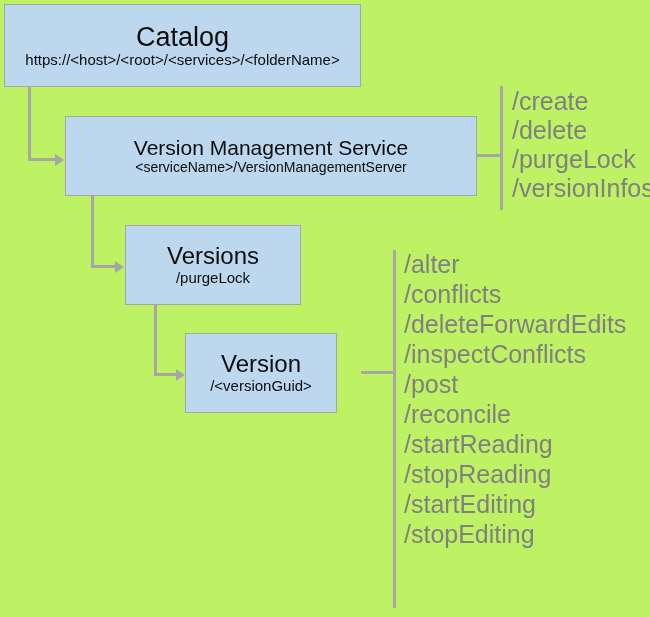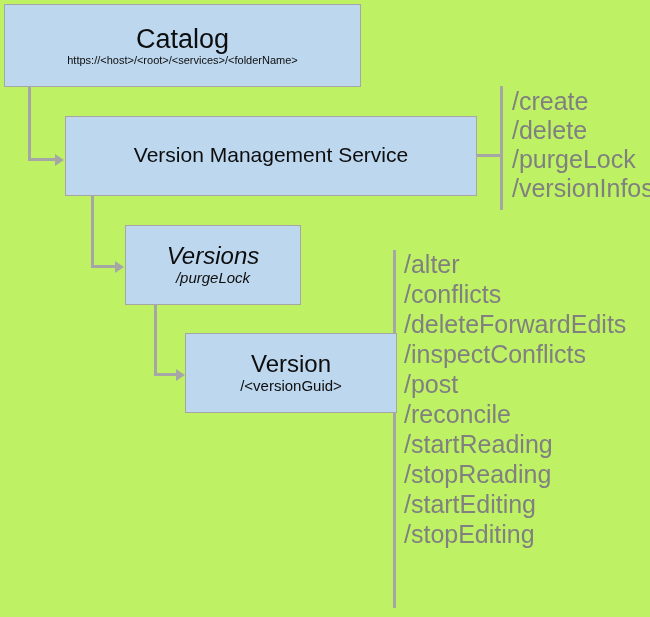--- a/index.html
+++ b/index.html
@@ -38,31 +38,31 @@
   }
   .node-sub {
     color: #0d0d0d;
     line-height: 1.1;
     white-space: nowrap;
   }
 
   
   #node-catalog        { left: 4px;   top: 4px;   width: 357px; height: 83px; }
   #node-catalog .node-title { font-size: 27px; margin-bottom: 1px; }
-  #node-catalog .node-sub   { font-size: 11px; }
+  #node-catalog .node-sub   { font-size: 15px; }
 
   #node-vms            { left: 65px;  top: 116px; width: 412px; height: 80px; }
   #node-vms .node-title { font-size: 21px; margin-bottom: 1px; }
   #node-vms .node-sub   { font-size: 14px; }
 
-  #node-versions       { left: 125px; top: 225px; width: 176px; height: 80px; font-style: italic; }
+  #node-versions       { left: 125px; top: 225px; width: 176px; height: 80px; }
   #node-versions .node-title { font-size: 24px; margin-bottom: 2px; }
   #node-versions .node-sub   { font-size: 15px; }
 
-  #node-version        { left: 185px; top: 333px; width: 212px; height: 80px; }
+  #node-version        { left: 185px; top: 333px; width: 152px; height: 80px; }
   #node-version .node-title { font-size: 24px; margin-bottom: 2px; }
   #node-version .node-sub   { font-size: 15px; }
 
   
   .conn-v {
     position: absolute;
     width: 3px;
     background: #a6a6a6;
   }
   .conn-h {
@@ -121,20 +121,21 @@
   <div class="conn-h" style="left:361px; top:371px; width:34px;"></div>
   <div class="spine" style="left:393px; top:250px; height:358px;"></div>
 
   <div class="node" id="node-catalog">
     <div class="node-title">Catalog</div>
     <div class="node-sub">https://&lt;host&gt;/&lt;root&gt;/&lt;services&gt;/&lt;folderName&gt;</div>
   </div>
 
   <div class="node" id="node-vms">
     <div class="node-title">Version Management Service</div>
+    <div class="node-sub">&lt;serviceName&gt;/VersionManagementServer</div>
   </div>
 
   <div class="node" id="node-versions">
     <div class="node-title">Versions</div>
     <div class="node-sub">/purgeLock</div>
   </div>
 
   <div class="node" id="node-version">
     <div class="node-title">Version</div>
     <div class="node-sub">/&lt;versionGuid&gt;</div>

